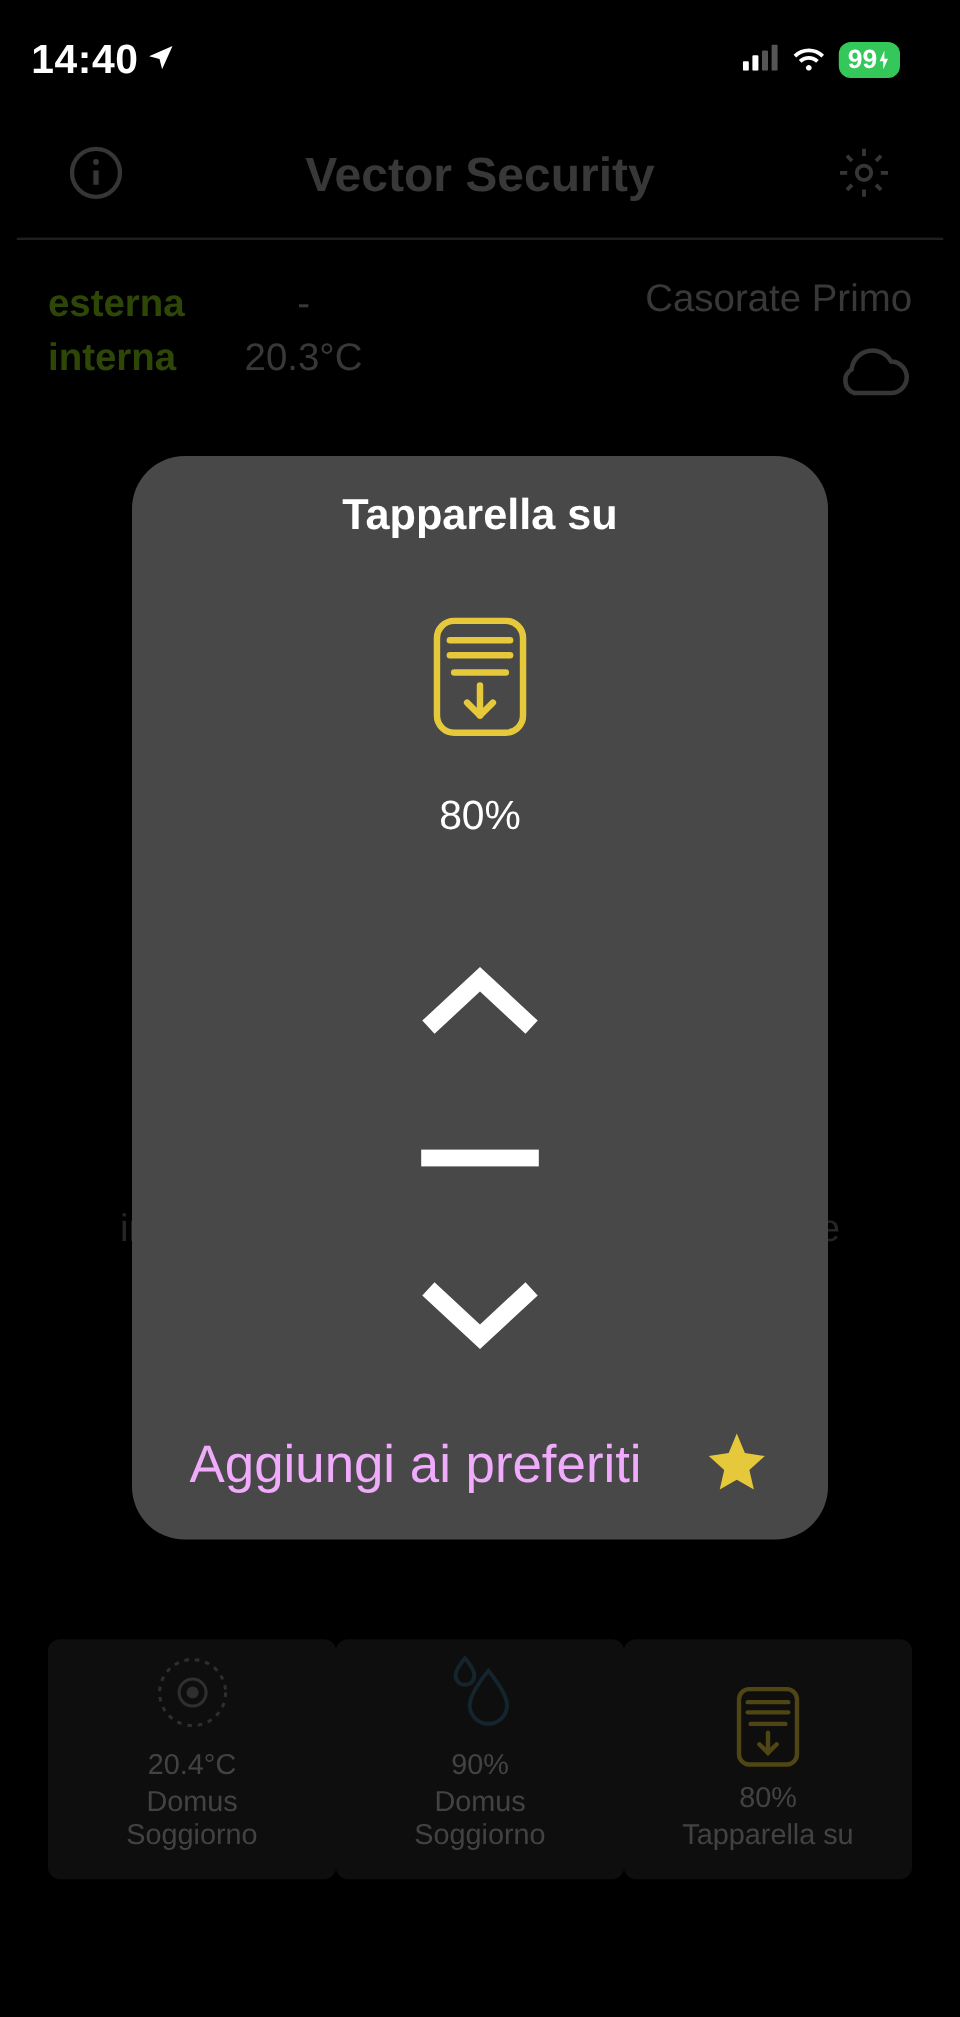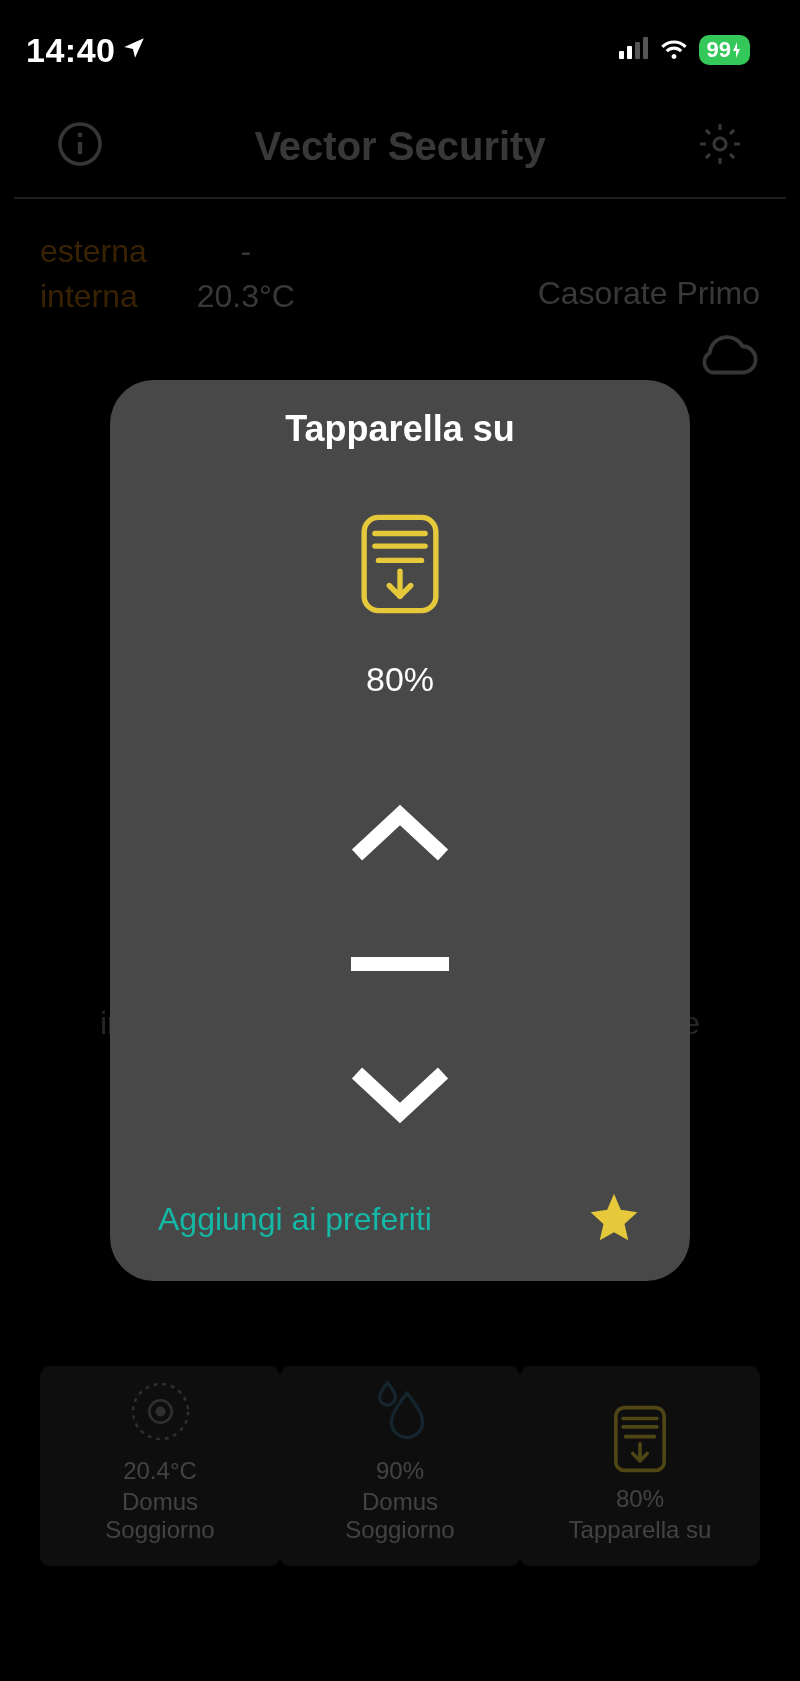--- a/index.html
+++ b/index.html
@@ -55,23 +55,23 @@
     .app-title { font-size: 40px; font-weight: 600; color: #a0a0a0; }
 
     
     .weather-row {
       display: flex;
       padding: 30px 40px;
       align-items: flex-start;
       justify-content: space-between;
     }
     .weather-left { display: flex; gap: 50px; }
-    .weather-labels { font-size: 32px; color: #a16207; line-height: 1.4; }
+    .weather-labels { font-size: 32px; color: #84cc16; line-height: 1.4; font-weight: bold; }
     .weather-values { font-size: 32px; color: #a0a0a0; line-height: 1.4; text-align: center; }
-    .weather-location { text-align: right; margin-top: 46px; }
+    .weather-location { text-align: right; }
     .weather-city { font-size: 32px; color: #a0a0a0; margin-bottom: 18px; }
 
     
     .tiles {
       position: absolute;
       bottom: 115px;
       left: 40px;
       right: 40px;
       display: flex;
     }
@@ -105,21 +105,21 @@
       flex-direction: column;
       align-items: center;
       box-shadow: 0 10px 40px rgba(0,0,0,0.5);
     }
     .modal-title { font-size: 36px; font-weight: 600; color: #fff; margin-bottom: 62px; }
     .modal-icon { margin-bottom: 40px; }
     .modal-percent { font-size: 34px; font-weight: 500; color: #fff; margin-bottom: 100px; }
     .ctrl { width: 110px; height: 70px; display: flex; align-items: center; justify-content: center; margin-bottom: 60px; cursor: pointer; }
     .ctrl:last-of-type { margin-bottom: 80px; }
     .modal-footer { display: flex; align-items: center; justify-content: space-between; width: 100%; padding: 0 14px; }
-    .fav-label { font-size: 32px; color: #14b8a6; }
+    .fav-label { font-size: 44px; color: #f0abfc; }
     .star-btn { cursor: pointer; }
 
     
     .bg-hint {
       position: absolute;
       top: 1005px;
       left: 0;
       right: 0;
       display: flex;
       justify-content: space-between;

